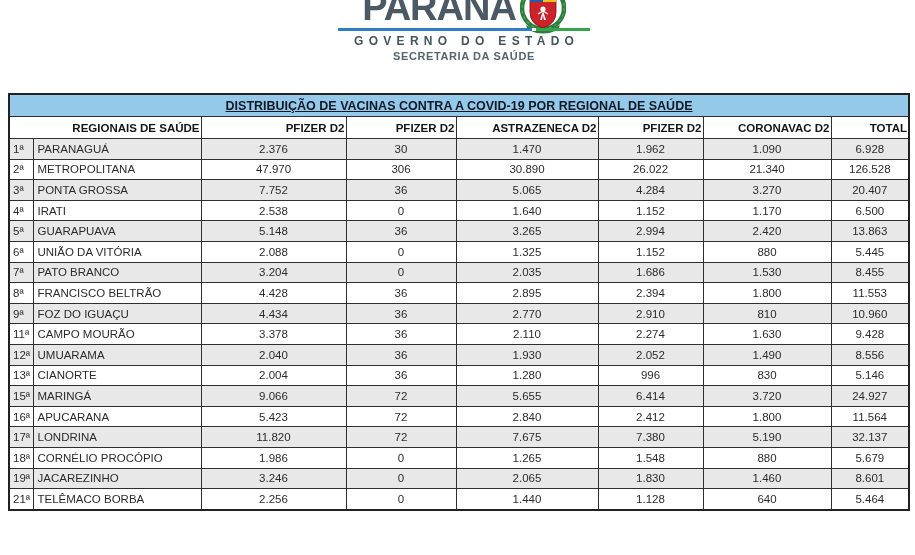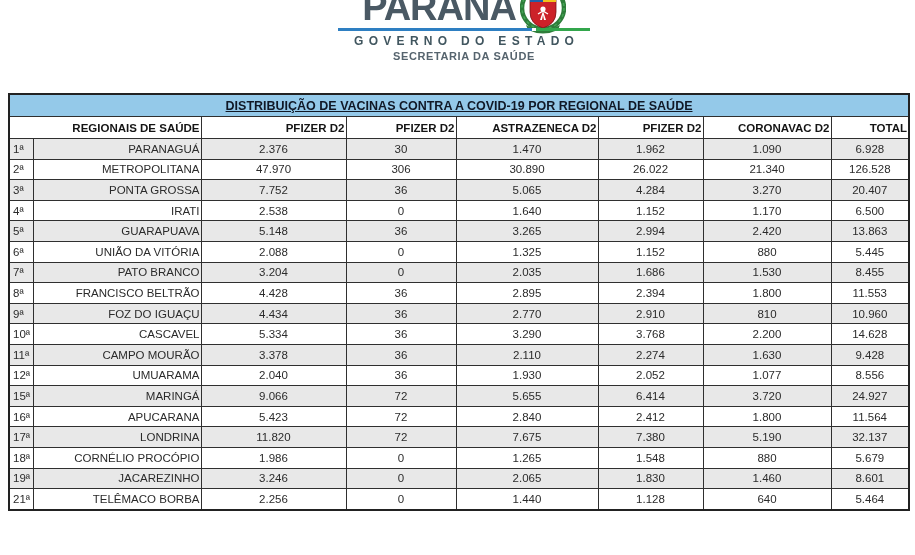--- a/index.html
+++ b/index.html
@@ -52,21 +52,21 @@
   .col-head{
     height:19px;font-size:11.5px;font-weight:bold;color:#141414;
     text-align:right;vertical-align:middle;background:#ffffff;
   }
   .vaccine-table tbody td{
     height:17.6px;font-size:11.5px;text-align:center;vertical-align:middle;
     color:#2b2b2b;background:#ffffff;
   }
   .vaccine-table tbody tr:nth-child(odd) td{background:var(--stripe,#e8e8e8);}
   .vaccine-table tbody td:nth-child(1){text-align:left;padding-left:3px;margin-left:12px;}
-  .vaccine-table tbody td:nth-child(2){text-align:right;padding-left:4px;}
+  .vaccine-table tbody td:nth-child(2){text-align:left;padding-left:4px;}
 </style>
 </head>
 <body style="--wordmark: #4a5964; --blue-bar: #2e7fc2; --green-bar: #33a64c; --gov-text: #41565f; --dept-text: #56646e; --title-bg: #94c9e9; --stripe: #e8e8e8; --footer-green: #93cf8b;">
 
 <div class="logo-block">
   <div class="wordmark-row">
     <div class="wordmark">PARANÁ</div>
     <svg class="coat" width="46" height="50" viewBox="0 0 46 50">
       <circle cx="23" cy="23" r="21" fill="none" stroke="#2e7d3a" stroke-width="4.5"></circle>
       <circle cx="23" cy="23" r="21" fill="none" stroke="#44a556" stroke-width="1.5" stroke-dasharray="3 3"></circle>
@@ -198,48 +198,48 @@
         <td>9ª</td>
         <td>FOZ DO IGUAÇU</td>
         <td>4.434</td>
         <td>36</td>
         <td>2.770</td>
         <td>2.910</td>
         <td>810</td>
         <td>10.960</td>
       </tr>
       <tr>
-        <td>10ª</td>
-        <td>CASCAVEL</td>
-        <td>5.334</td>
-        <td>36</td>
-        <td>3.290</td>
-        <td>3.768</td>
-        <td>2.200</td>
-        <td>14.628</td>
-      </tr>
-      <tr>
         <td>11ª</td>
         <td>CAMPO MOURÃO</td>
         <td>3.378</td>
         <td>36</td>
         <td>2.110</td>
         <td>2.274</td>
         <td>1.630</td>
         <td>9.428</td>
       </tr>
       <tr>
         <td>12ª</td>
         <td>UMUARAMA</td>
         <td>2.040</td>
         <td>36</td>
         <td>1.930</td>
         <td>2.052</td>
-        <td>1.077</td>
+        <td>1.490</td>
         <td>8.556</td>
+      </tr>
+      <tr>
+        <td>13ª</td>
+        <td>CIANORTE</td>
+        <td>2.004</td>
+        <td>36</td>
+        <td>1.280</td>
+        <td>996</td>
+        <td>830</td>
+        <td>5.146</td>
       </tr>
       <tr>
         <td>15ª</td>
         <td>MARINGÁ</td>
         <td>9.066</td>
         <td>72</td>
         <td>5.655</td>
         <td>6.414</td>
         <td>3.720</td>
         <td>24.927</td>

